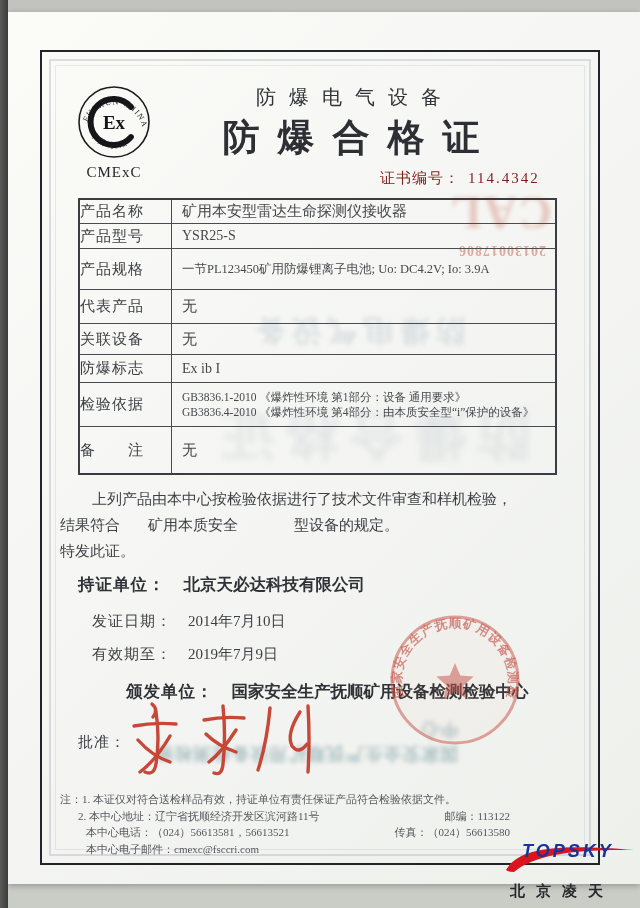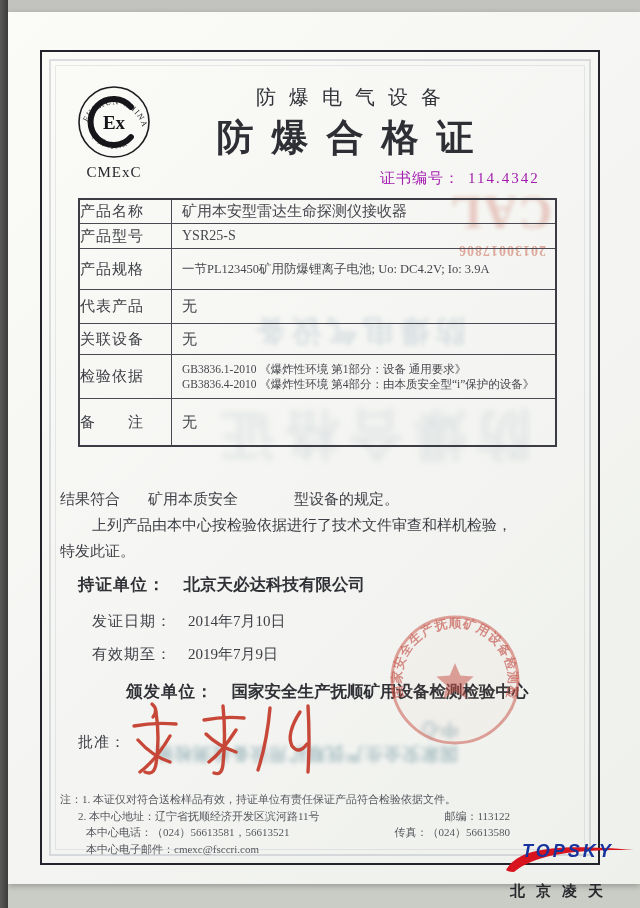--- a/index.html
+++ b/index.html
@@ -15,23 +15,23 @@
         box-shadow:0 2px 6px rgba(0,0,0,.25);}
   
   .frame{left:40px;top:50px;width:556px;height:811px;border:2.5px solid #23232b;}
   .frame .bevel1{position:absolute;inset:7px;border:2px solid rgba(150,156,168,.30);}
   .frame .bevel2{position:absolute;inset:13px;border:1px solid rgba(160,166,178,.22);}
 
   
   .logo{left:62px;top:80px;width:104px;height:104px;}
   .hdr-super{left:190px;top:84px;width:330px;text-align:center;font-size:20px;font-weight:normal;
              letter-spacing:13px;color:#33343a;}
-  .hdr-title{left:134px;top:113px;width:440px;text-align:center;font-size:37px;font-weight:bold;
+  .hdr-title{left:140px;top:113px;width:440px;text-align:center;font-size:37px;font-weight:bold;
              letter-spacing:18px;color:#2e2f35;}
-  .cert-no{left:380px;top:169px;width:200px;font-size:15px;color:#a21caf;letter-spacing:1px;}
+  .cert-no{left:380px;top:169px;width:200px;font-size:15px;color:#7f1d1d;letter-spacing:1px;}
   .cert-no .val{margin-left:8px;letter-spacing:2px;}
 
   
   .ptable{left:78px;top:198px;width:475px;border:2px solid #3c3d44;background:transparent;}
   .prow{display:flex;border-top:1.5px solid #4a4b52;}
   .prow:first-child{border-top:none;}
   .pcell-l{width:92px;flex:0 0 92px;border-right:1.5px solid #4a4b52;display:flex;align-items:center;
            padding-left:0;font-size:15px;color:#3f4046;letter-spacing:1px;box-sizing:border-box;}
   .pcell-v{flex:1;display:flex;flex-direction:column;justify-content:center;padding-left:10px;
            font-size:14px;color:#46474d;box-sizing:border-box;}
@@ -141,38 +141,42 @@
     <div class="pcell-v" style="font-size:12.5px">一节PL123450矿用防爆锂离子电池; Uo: DC4.2V; Io: 3.9A</div>
   </div>
   <div class="prow" style="height:33px">
     <div class="pcell-l">代表产品</div>
     <div class="pcell-v" style="font-size:15px">无</div>
   </div>
   <div class="prow" style="height:30px">
     <div class="pcell-l">关联设备</div>
     <div class="pcell-v" style="font-size:15px">无</div>
   </div>
+  <div class="prow" style="height:27px">
+    <div class="pcell-l">防爆标志</div>
+    <div class="pcell-v">Ex ib I</div>
+  </div>
   <div class="prow" style="height:43px">
     <div class="pcell-l">检验依据</div>
     <div class="pcell-v small">
       <span>GB3836.1-2010 《爆炸性环境 第1部分：设备 通用要求》</span>
       <span>GB3836.4-2010 《爆炸性环境 第4部分：由本质安全型“i”保护的设备》</span>
     </div>
   </div>
   <div class="prow" style="height:46px">
     <div class="pcell-l">备　　注</div>
     <div class="pcell-v" style="font-size:15px">无</div>
   </div>
 </div>
 
 <div class="abs stmt">
+  <div><span class="ind"></span><span>上列产品由本中心按检验依据进行了技术文件审查和样机检验，</span></div>
   <div>
     <span>结果符合</span><span class="gap1"></span><span>矿用本质安全</span><span class="gap2"></span><span>型设备的规定。</span>
   </div>
-  <div><span class="ind"></span><span>上列产品由本中心按检验依据进行了技术文件审查和样机检验，</span></div>
   <div>特发此证。</div>
 </div>
 
 <div class="abs field bigfield f-holder">
   <span class="f-label">持证单位：</span><span class="f-val">北京天必达科技有限公司</span>
 </div>
 <div class="abs field f-issue">
   <span class="f-label">发证日期：</span><span class="f-val">2014年7月10日</span>
 </div>
 <div class="abs field f-valid">

